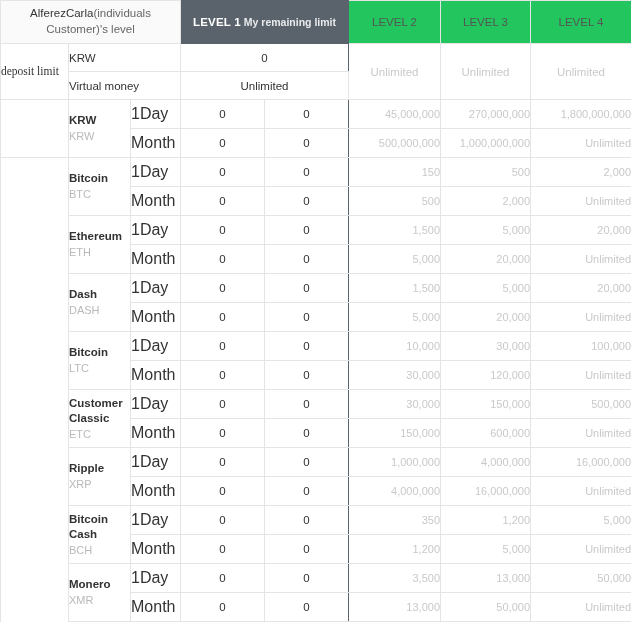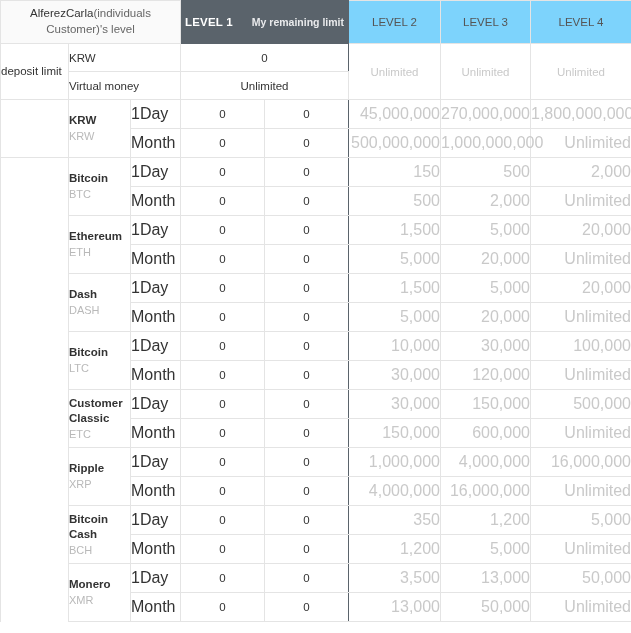--- a/index.html
+++ b/index.html
@@ -48,41 +48,42 @@
     color: #ffffff;
     height: 43px;
     border-color: #5a636b !important;
     border-right-color: #5a636b !important;
     position: relative;
   }
   .hdr-lvl1-inner {
     display: flex;
     align-items: center;
     justify-content: space-between;
-    padding: 0 4px;
+    padding: 0 12px;
     height: 100%;
   }
   .hdr-lvl1 .lv1-label { font-weight: bold; font-size: 11.5px; letter-spacing: .2px; }
   .hdr-lvl1 .lv1-remain { font-size: 10.5px; color: #e9eaec; font-weight: bold; }
   .hdr-lvl {
-    background: #7dd3fc;
+    background: #22c55e;
     text-align: center;
     color: #555;
     font-size: 11.5px;
     height: 43px;
   }
 
   
   .cell-deposit {
     font-weight: bold;
     font-size: 11.5px;
     color: #333;
     padding: 4px 0 4px 10px;
     line-height: 1.4;
     vertical-align: middle;
+    font-family: Liberation Serif, serif;
   }
   .cell-curlabel {
     font-weight: bold;
     font-size: 11.5px;
     color: #333;
     padding-left: 12px;
     height: 28px;
   }
   .cell-val-center {
     text-align: center;
@@ -126,21 +127,21 @@
   .cell-num {
     text-align: center;
     font-weight: bold;
     font-size: 11.5px;
     color: #333;
   }
   .cell-lvl {
     text-align: right;
     padding-right: 12px;
     color: #c9c9c9;
-    font-size: 16px;
+    font-size: 11px;
   }
 </style>
 </head>
 <body>
 
 <div id="page">
   <table class="limit-table">
     <colgroup>
       <col style="width:68px">
       <col style="width:62px">

